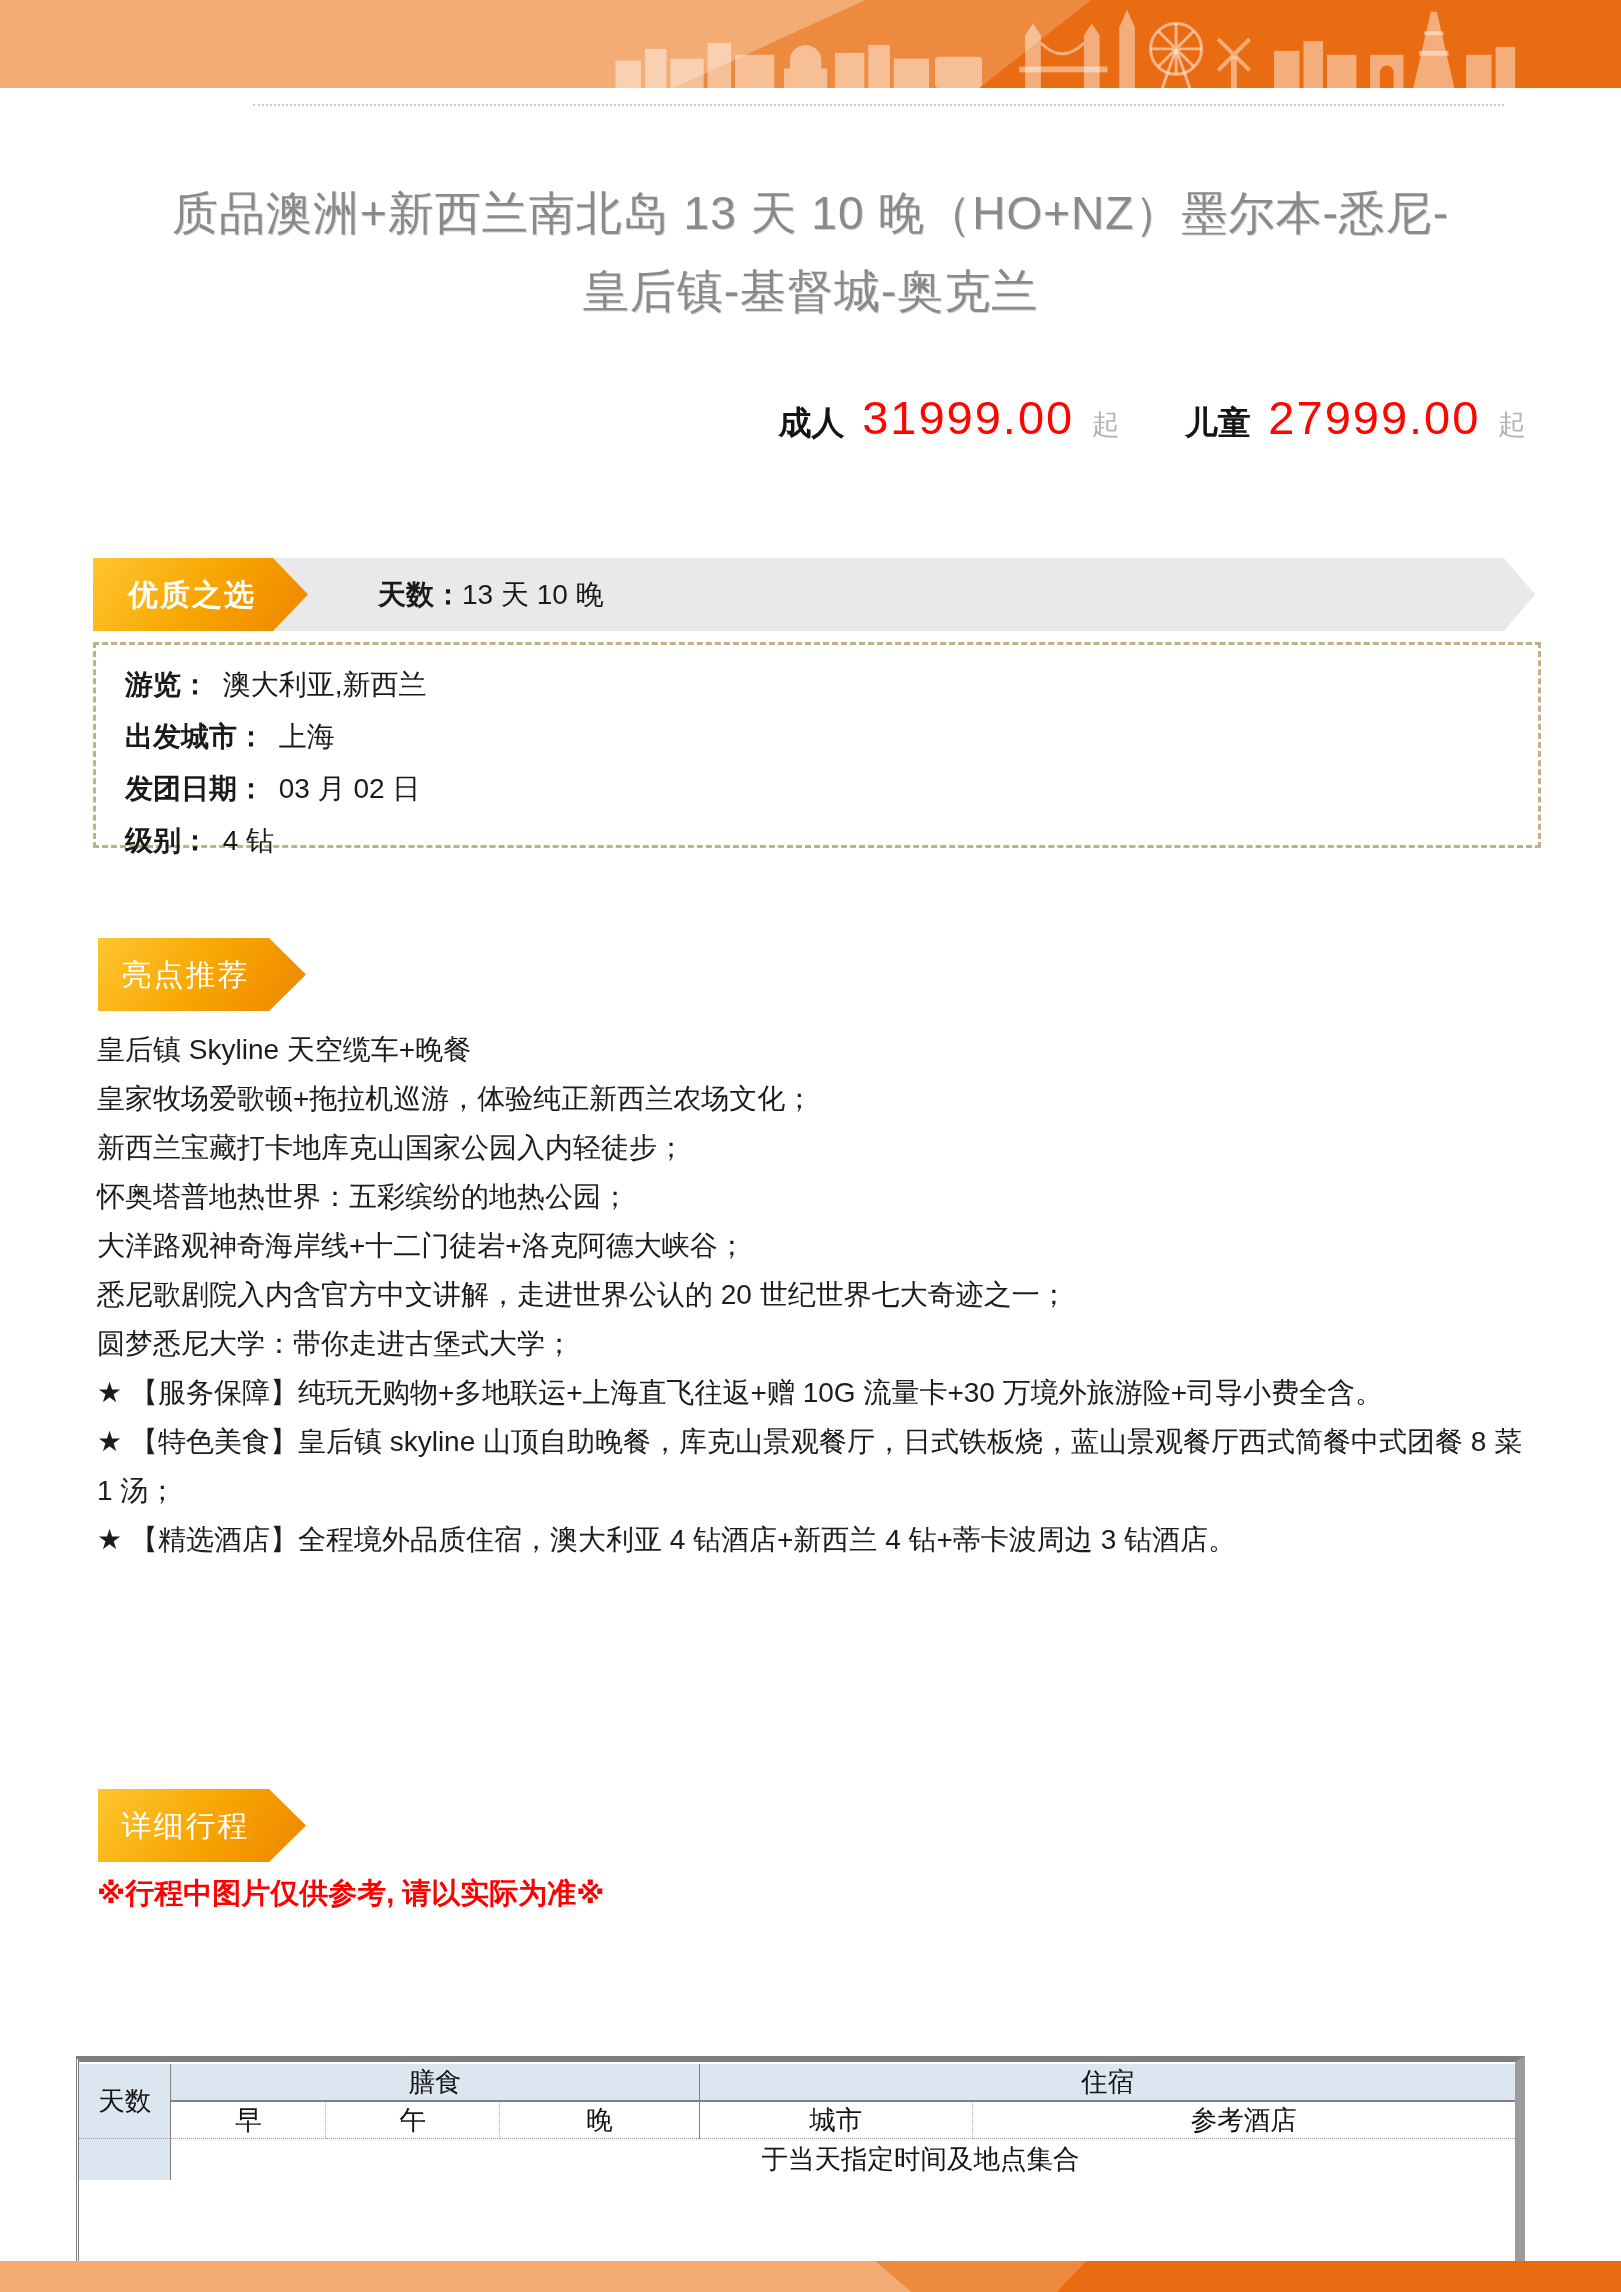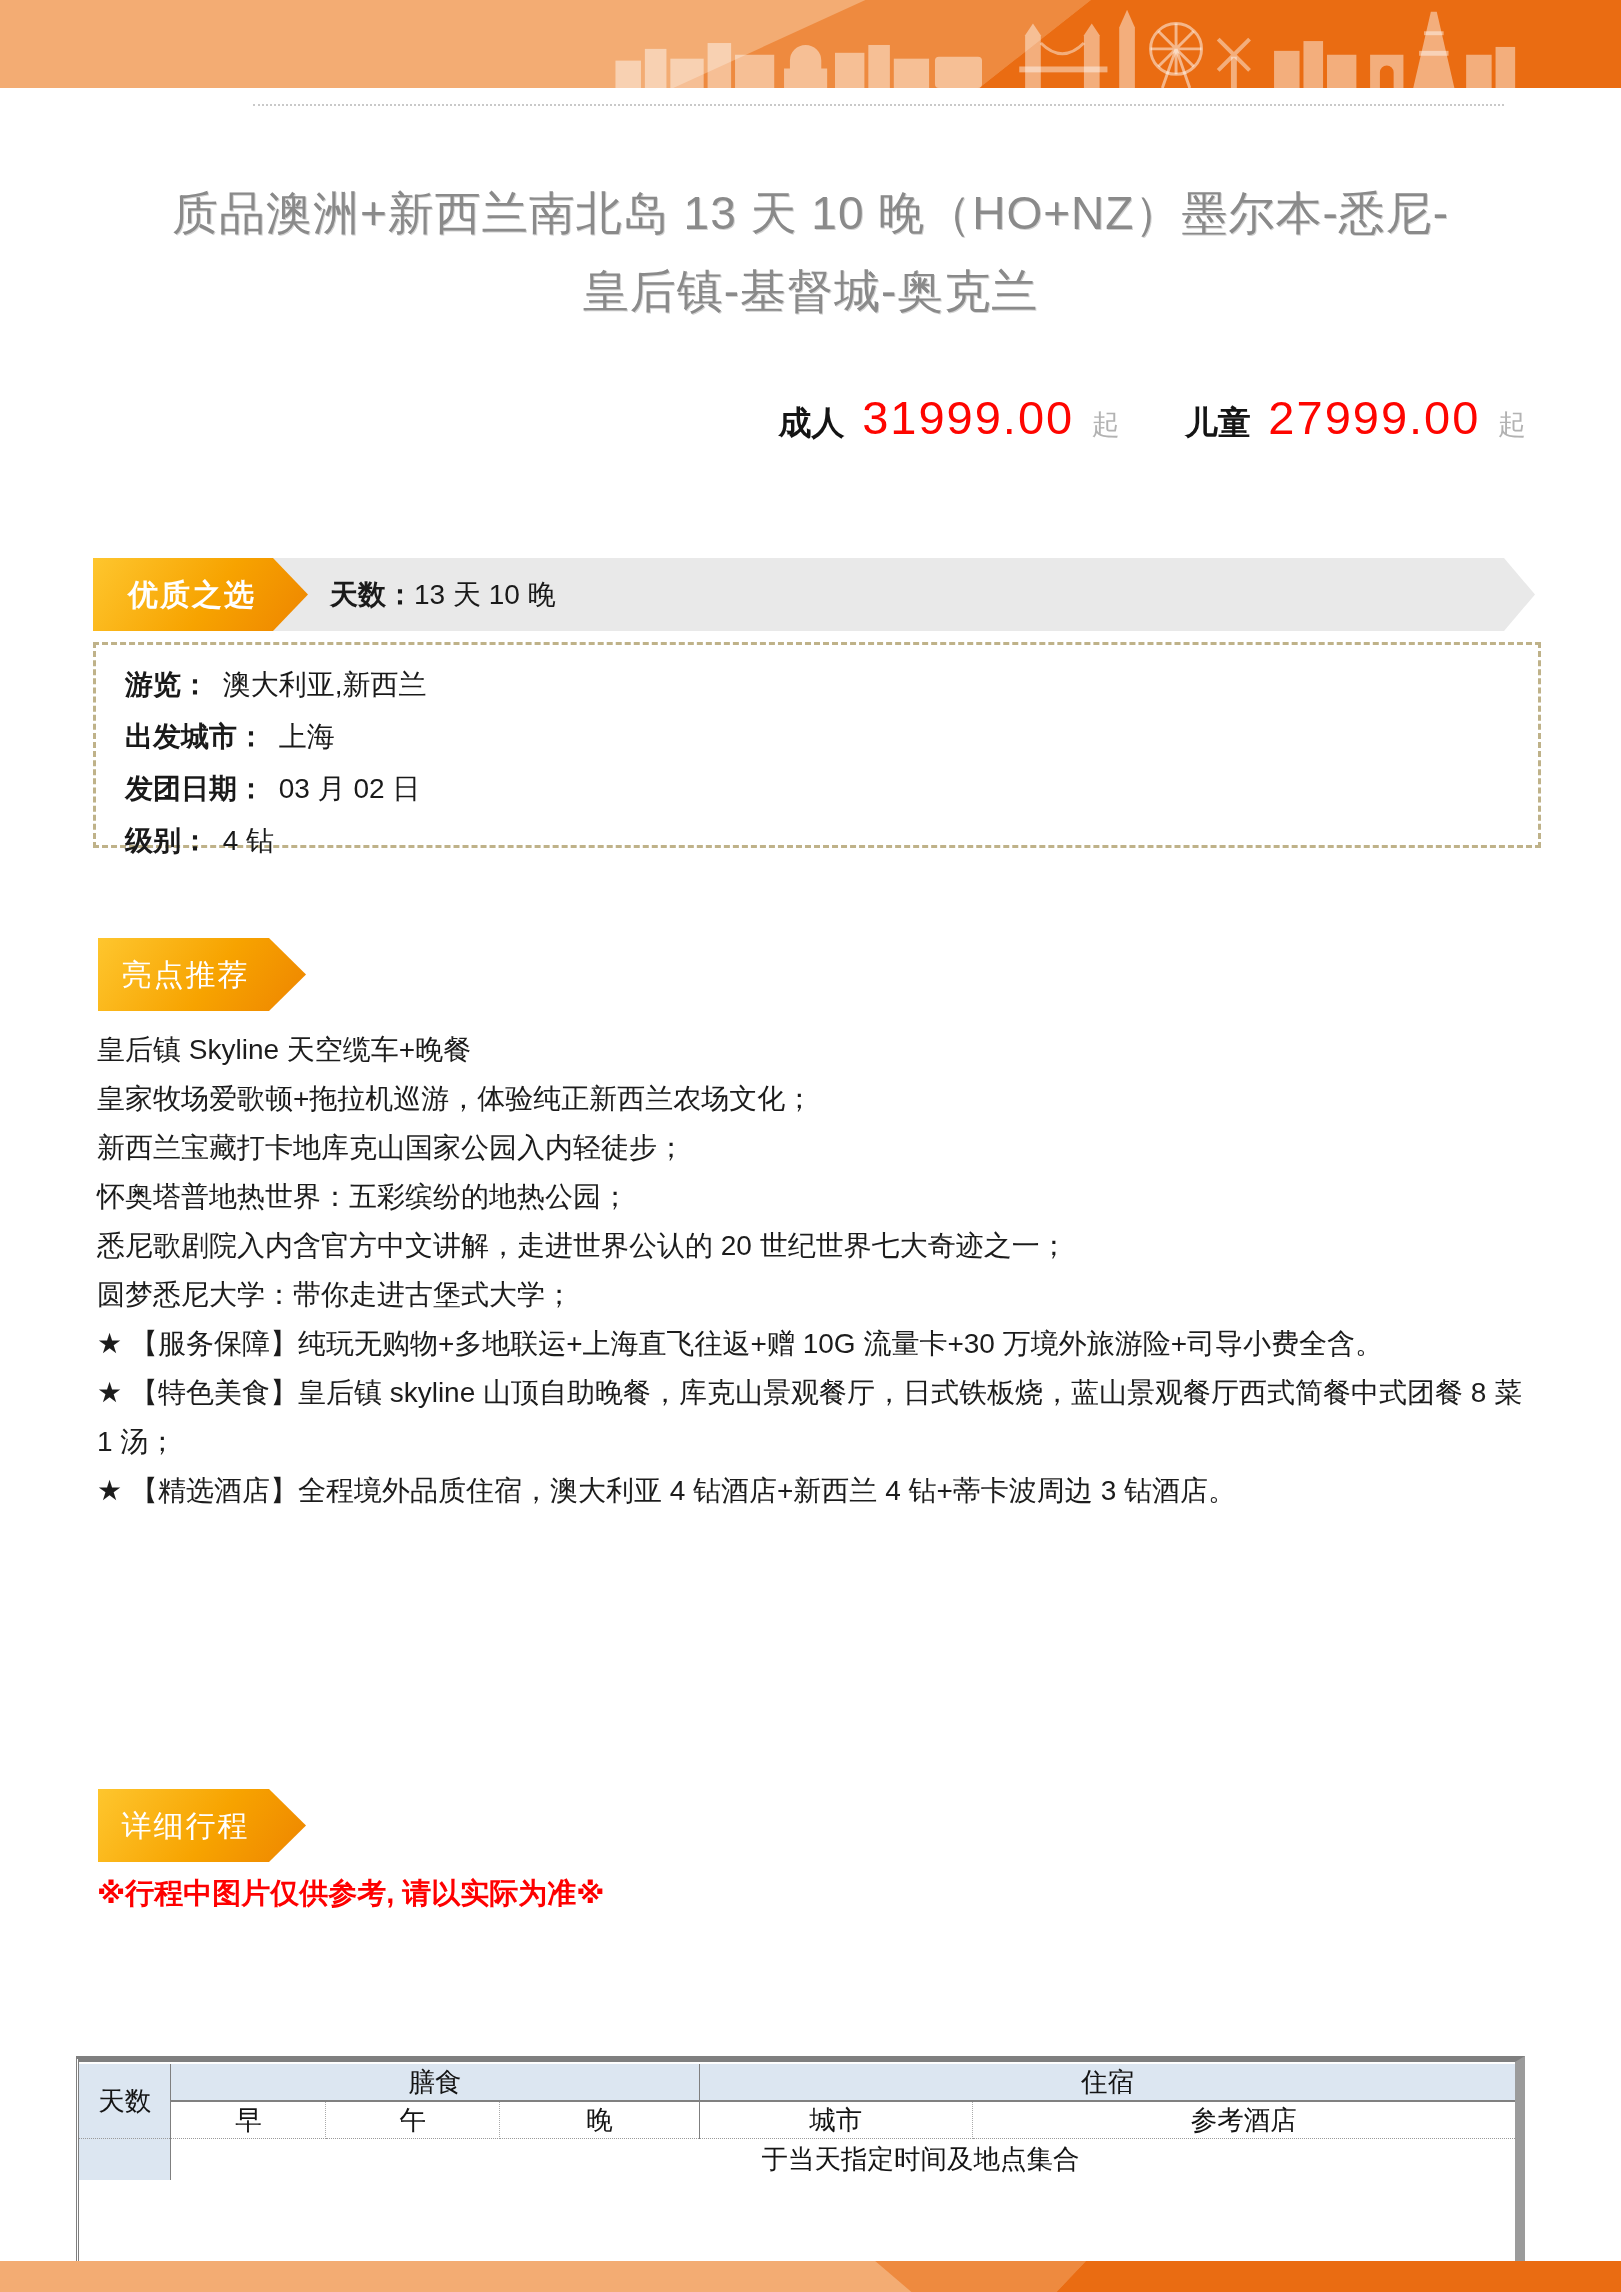--- a/index.html
+++ b/index.html
@@ -32,21 +32,21 @@
   .quality-banner { position:absolute; top:558px; left:93px; width:1442px; height:73px;
                     background:#e9e9e9;
                     clip-path:polygon(0 0, calc(100% - 31px) 0, 100% 50%, calc(100% - 31px) 100%, 0 100%); }
   .quality-badge { position:absolute; top:558px; left:93px; width:215px; height:73px;
                    background:linear-gradient(125deg,#fec62e 0%,#f7a300 55%,#ee8500 100%);
                    clip-path:polygon(0 0, calc(100% - 35px) 0, 100% 50%, calc(100% - 35px) 100%, 0 100%);
                    color:#ffffff; font-size:30px; font-weight:bold; line-height:73px;
                    padding-left:35px; letter-spacing:2px; }
   .quality-text { position:absolute; top:558px; left:330px; height:73px; line-height:73px;
                   font-size:28px; color:#1a1a1a; }
-  .quality-text .lbl { font-weight:bold; }
+  .quality-text .lbl { font-weight:bold;margin-left:48px; }
 
   
   .info-box { position:absolute; top:642px; left:93px; width:1448px; height:206px;
               border:3.9px dashed #bfb289; padding:13.7px 0 0 29px; }
   .info-row { line-height:52px; font-size:28px; color:#1a1a1a; }
   .info-row .lbl { font-weight:bold; }
   .info-row .val { margin-left:13.7px; }
 
   
   .section-badge { position:absolute; left:98px; width:208px; height:73px;
@@ -175,20 +175,21 @@
       <span class="lbl">级别：</span><span class="val">4 钻</span>
     </div>
   </div>
 
   <div class="section-badge badge-highlights">亮点推荐</div>
   <div class="hl-list">
     <div>皇后镇 Skyline 天空缆车+晚餐</div>
     <div>皇家牧场爱歌顿+拖拉机巡游，体验纯正新西兰农场文化；</div>
     <div>新西兰宝藏打卡地库克山国家公园入内轻徒步；</div>
     <div>怀奥塔普地热世界：五彩缤纷的地热公园；</div>
+    <div>大洋路观神奇海岸线+十二门徒岩+洛克阿德大峡谷；</div>
     <div>悉尼歌剧院入内含官方中文讲解，走进世界公认的 20 世纪世界七大奇迹之一；</div>
     <div>圆梦悉尼大学：带你走进古堡式大学；</div>
     <div>★ 【服务保障】纯玩无购物+多地联运+上海直飞往返+赠 10G 流量卡+30 万境外旅游险+司导小费全含。</div>
     <div>★ 【特色美食】皇后镇 skyline 山顶自助晚餐，库克山景观餐厅，日式铁板烧，蓝山景观餐厅西式简餐中式团餐 8 菜 1 汤；</div>
     <div>★ 【精选酒店】全程境外品质住宿，澳大利亚 4 钻酒店+新西兰 4 钻+蒂卡波周边 3 钻酒店。</div>
   </div>
 
   <div class="section-badge badge-itinerary">详细行程</div>
   <div class="notice">
     <div class="bold">※行程中图片仅供参考, 请以实际为准※</div>

